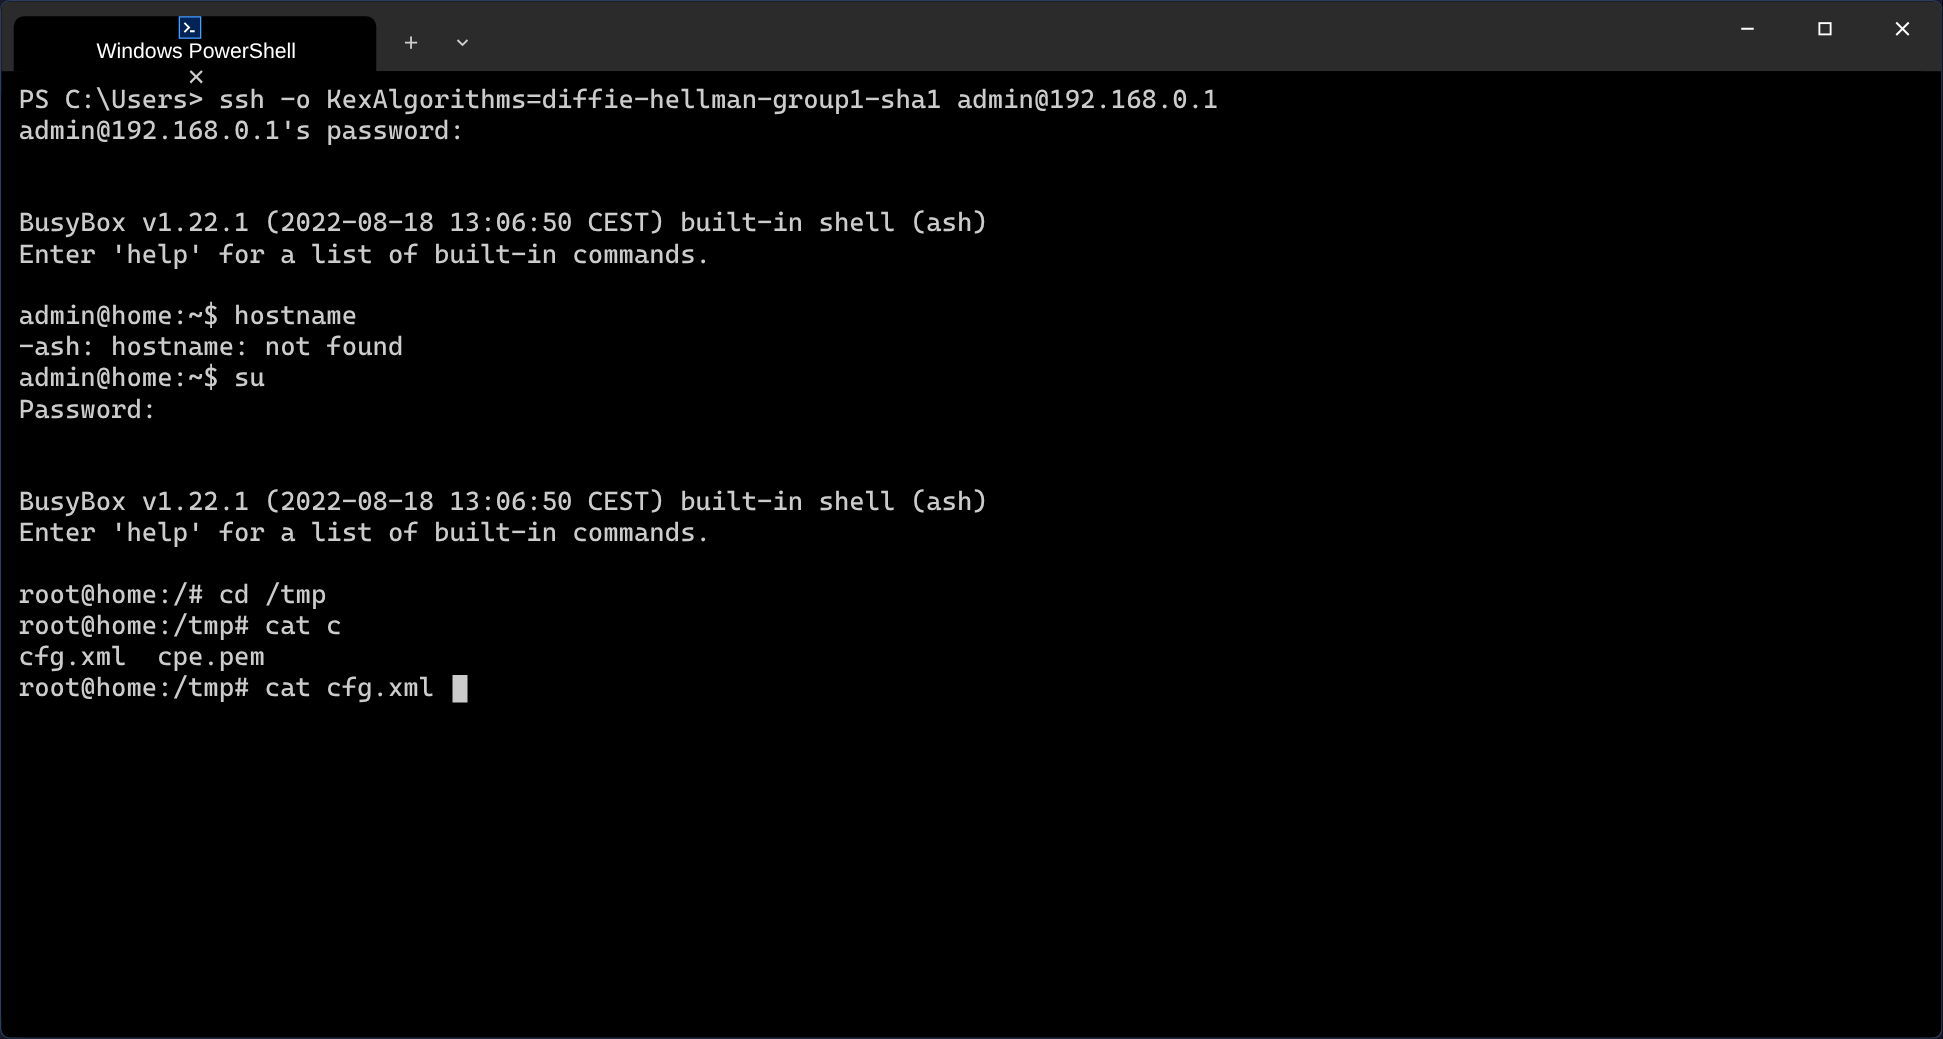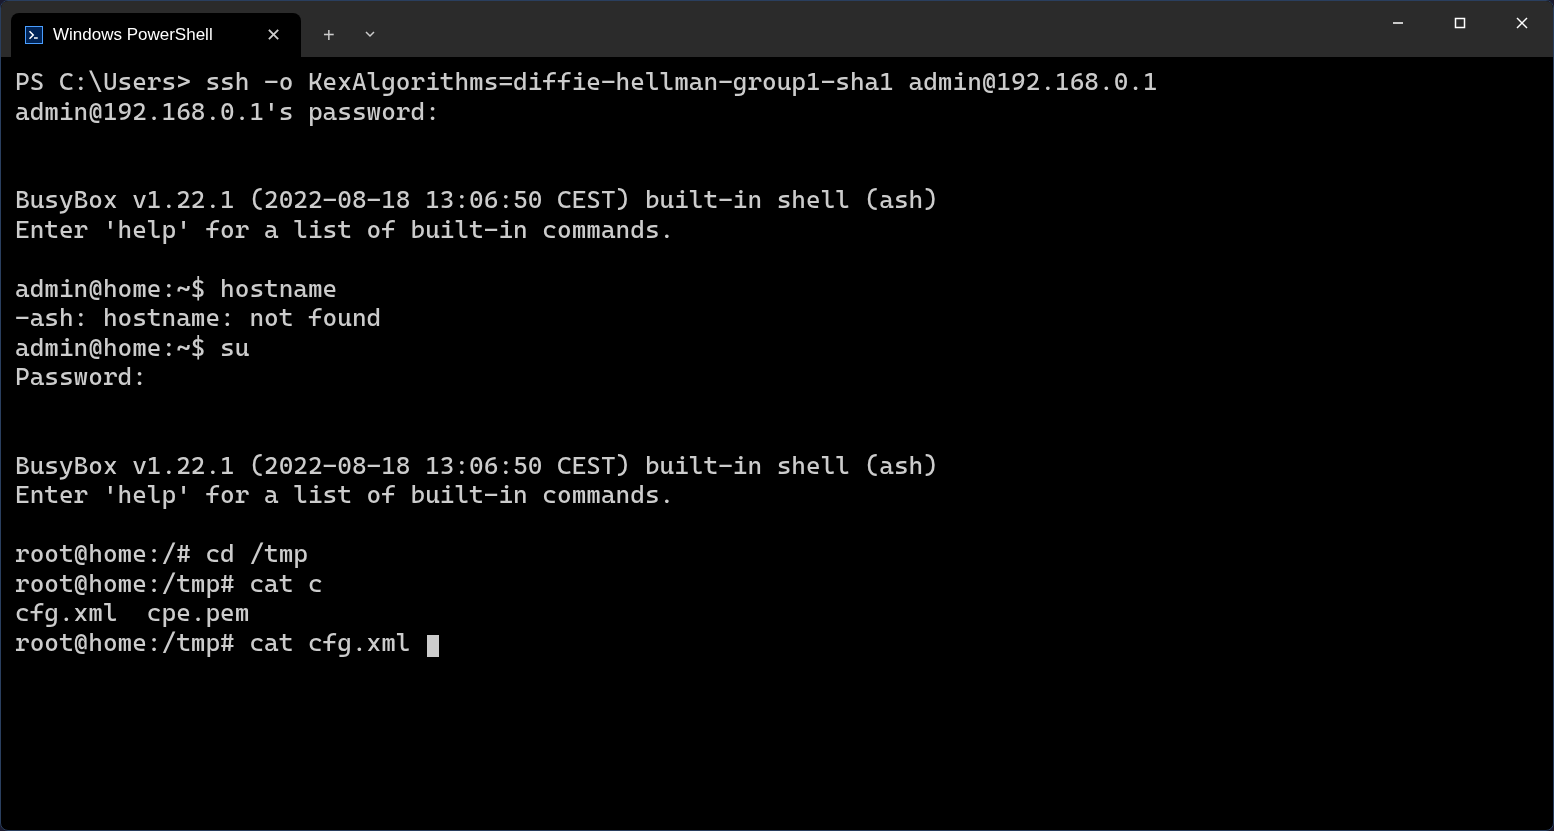--- a/index.html
+++ b/index.html
@@ -34,20 +34,21 @@
     .tab {
       display: flex;
       align-items: center;
       background: #000;
       height: 44px;
       margin-top: 12px;
       border-radius: 8px 8px 0 0;
       padding: 0 12px 0 14px;
       min-width: 290px;
       position: relative;
+      flex-direction: column;
     }
     .tab-icon {
       width: 18px;
       height: 18px;
       background: #012456;
       border: 1px solid #4a9eff;
       display: flex;
       align-items: center;
       justify-content: center;
       margin-right: 10px;
@@ -100,21 +101,21 @@
     }
     .win-btn svg {
       width: 14px;
       height: 14px;
     }
     .terminal {
       flex: 1;
       background: #000;
       padding: 10px 14px;
       font-family: 'Cascadia Mono', 'Consolas', monospace;
-      font-size: 25px;
+      font-size: 21px;
       line-height: 1.18;
       color: #ccc;
       overflow: hidden;
       white-space: pre;
       font-weight: 500;
       border-radius: 19px;
     }
     .cursor {
       display: inline-block;
       width: 12px;

